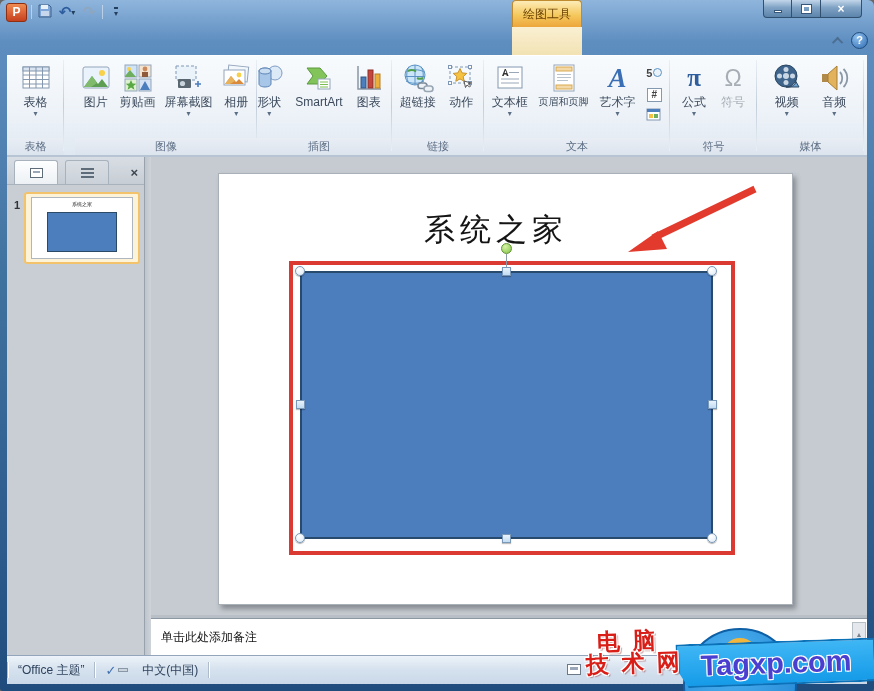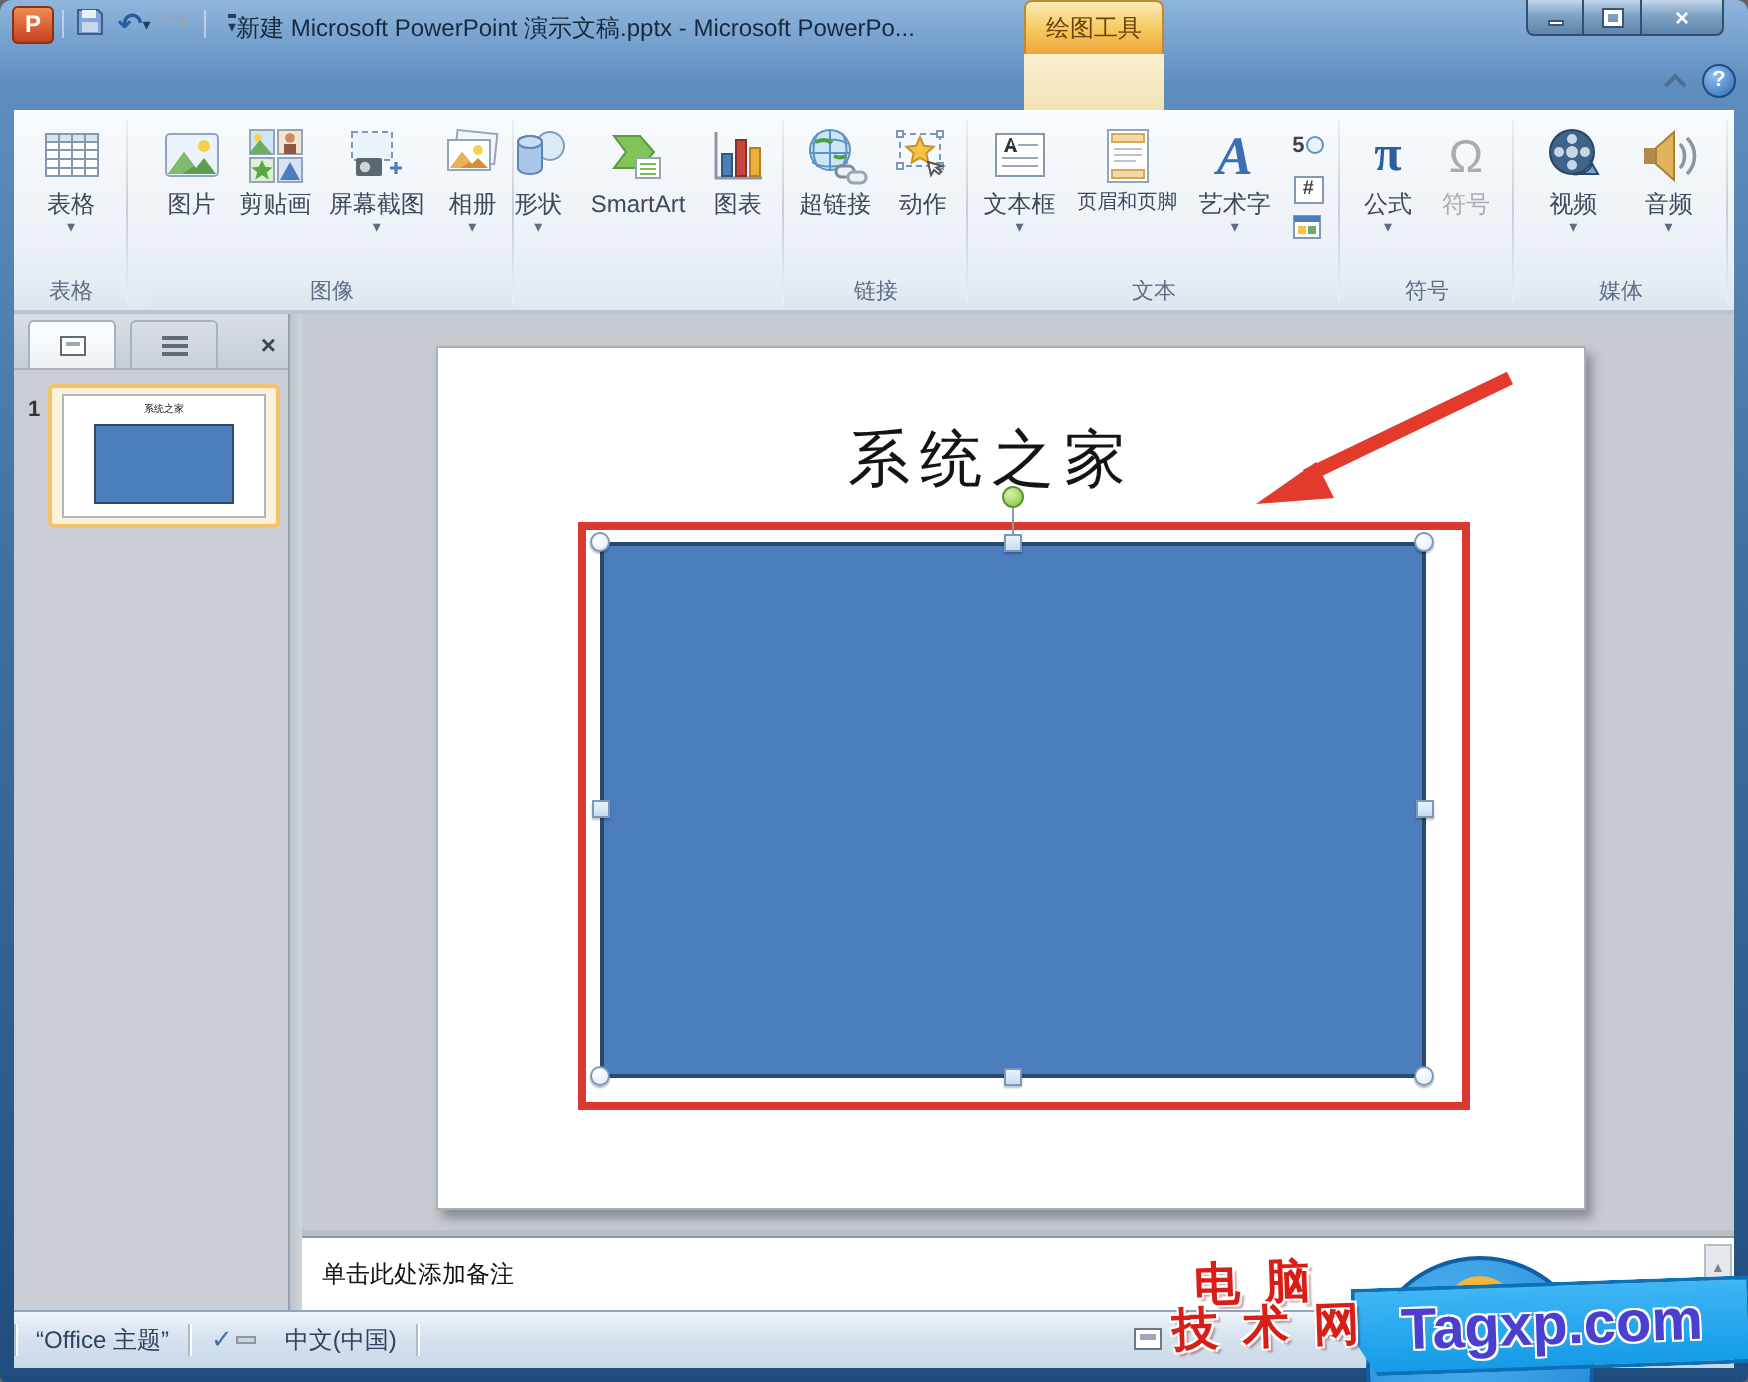--- a/index.html
+++ b/index.html
@@ -174,21 +174,20 @@
         <span class="mini-arrow">▾</span>
       </div>
       <div class="qbtn">
         <span class="glyph-redo">↷</span>
       </div>
       <span class="sep"></span>
       <div class="qbtn">
         <span class="qat-menu">▾</span>
       </div>
     </div>
-    <span class="title-text">新建 Microsoft PowerPoint 演示文稿.pptx - Microsoft PowerPo...</span>
     <div class="winbtns">
       <div class="wbtn min">
           <span class="minbar"></span>
         </div>
       <div class="wbtn max">
           <span class="maxbox"></span>
         </div>
       <div class="wbtn close">
           <span>×</span>
         </div>
@@ -309,20 +308,21 @@
             <svg width="30" height="30" viewBox="0 0 30 30">
                 <path d="M4 3v23h23" stroke="#8A97A6" fill="none" stroke-width="1.5"></path>
                 <rect x="7" y="14" width="5" height="11" fill="#4C7DBD" stroke="#33567F"></rect>
                 <rect x="14" y="7" width="5" height="18" fill="#C4463C" stroke="#8C2F28"></rect>
                 <rect x="21" y="11" width="5" height="14" fill="#EDAE3A" stroke="#B57F22"></rect>
               </svg>
           </span>
           <span class="rlabel">图表</span>
         </div>
       </div>
+      <div class="rgrouplabel">插图</div>
     </div>
 
     <div class="rgroup" style="left:385px;width:92px;">
       <div class="rbtns">
         <div class="rbtn">
           <span class="ricon">
             <svg width="32" height="30" viewBox="0 0 32 30">
                 <circle cx="13" cy="12" r="10" fill="#CBE6F8" stroke="#5C93C4"></circle>
                 <path d="M4 9c4-3 14-3 18 0M3 13.5h20M4 18c4 3 14 3 18 0M13 2v20M7 3.5c-3 5-3 12 0 17M19 3.5c3 5 3 12 0 17" stroke="#5C93C4" fill="none"></path>
                 <path d="M6 8c3-1.5 6-1 8 .5M15 15c2 1 4 1 6 0" stroke="#4E9E48" stroke-width="2" fill="none"></path>

